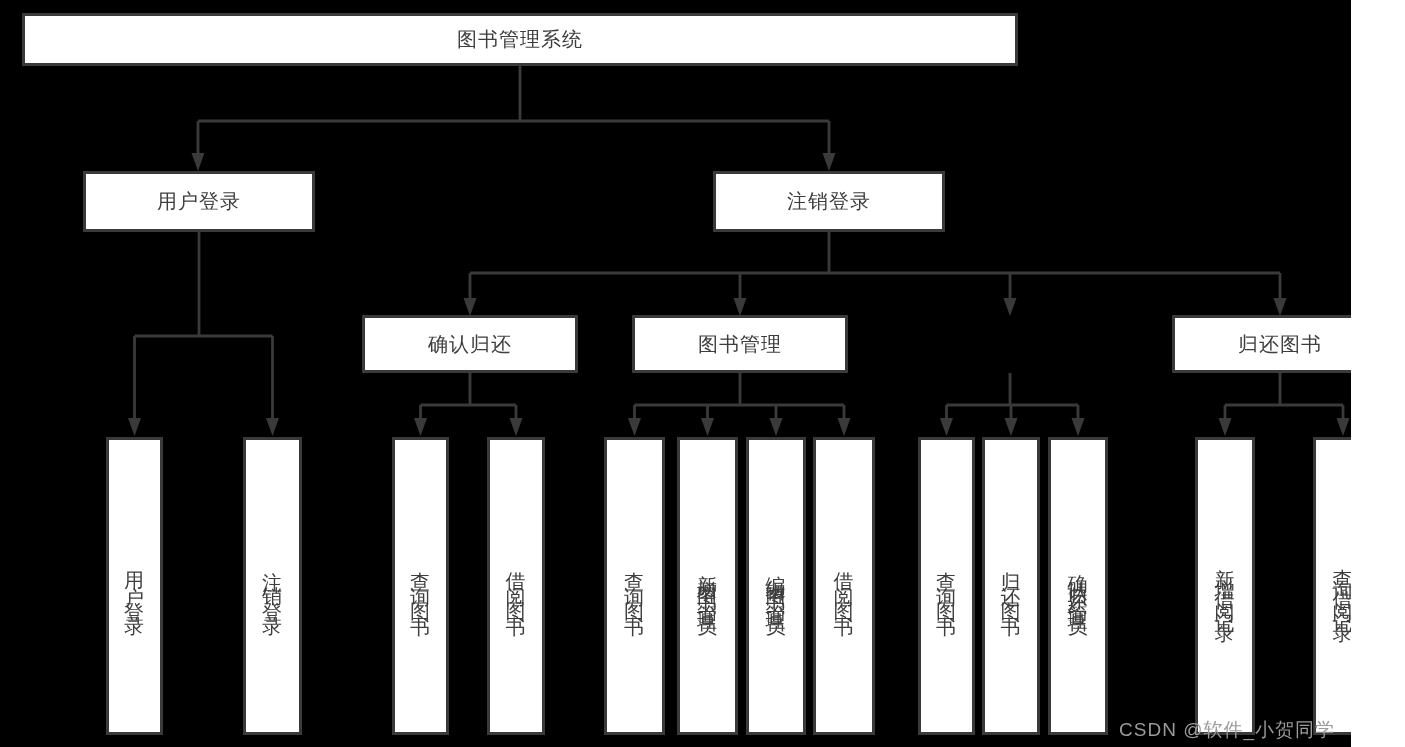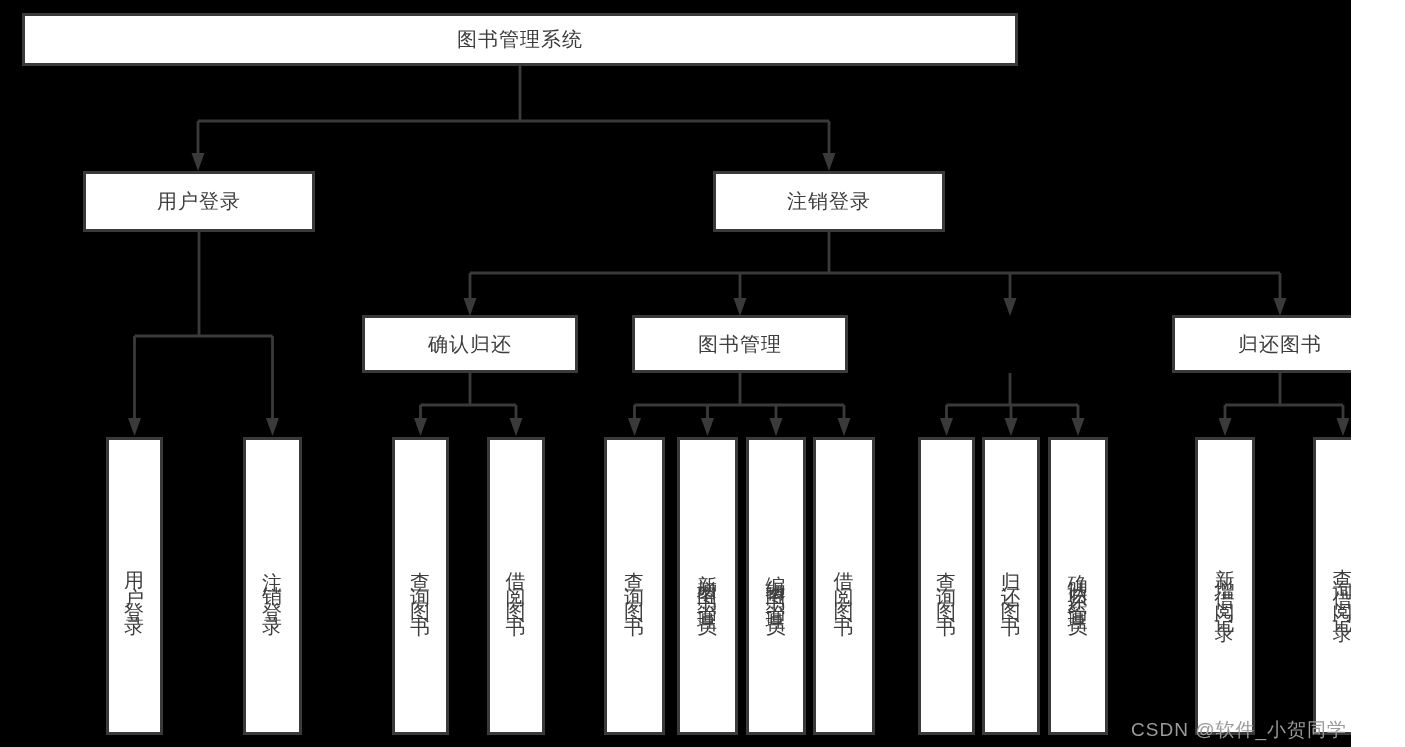--- a/index.html
+++ b/index.html
@@ -37,21 +37,21 @@
     writing-mode:vertical-rl;
     text-orientation:mixed;
     font-size:20px;
     line-height:1;
   }
   .sp-wide .label{letter-spacing:15px;}
   .sp-mid .label{letter-spacing:11px;}
   .sp-tight .label{letter-spacing:6px;}
   #watermark{
     position:absolute;
-    right:4px;
+    right:16px;
     bottom:4px;
     font-size:19px;
     color:var(--wm);
     letter-spacing:1px;
     white-space:nowrap;
     z-index:5;
   }
 </style>
 </head>
 <body>

